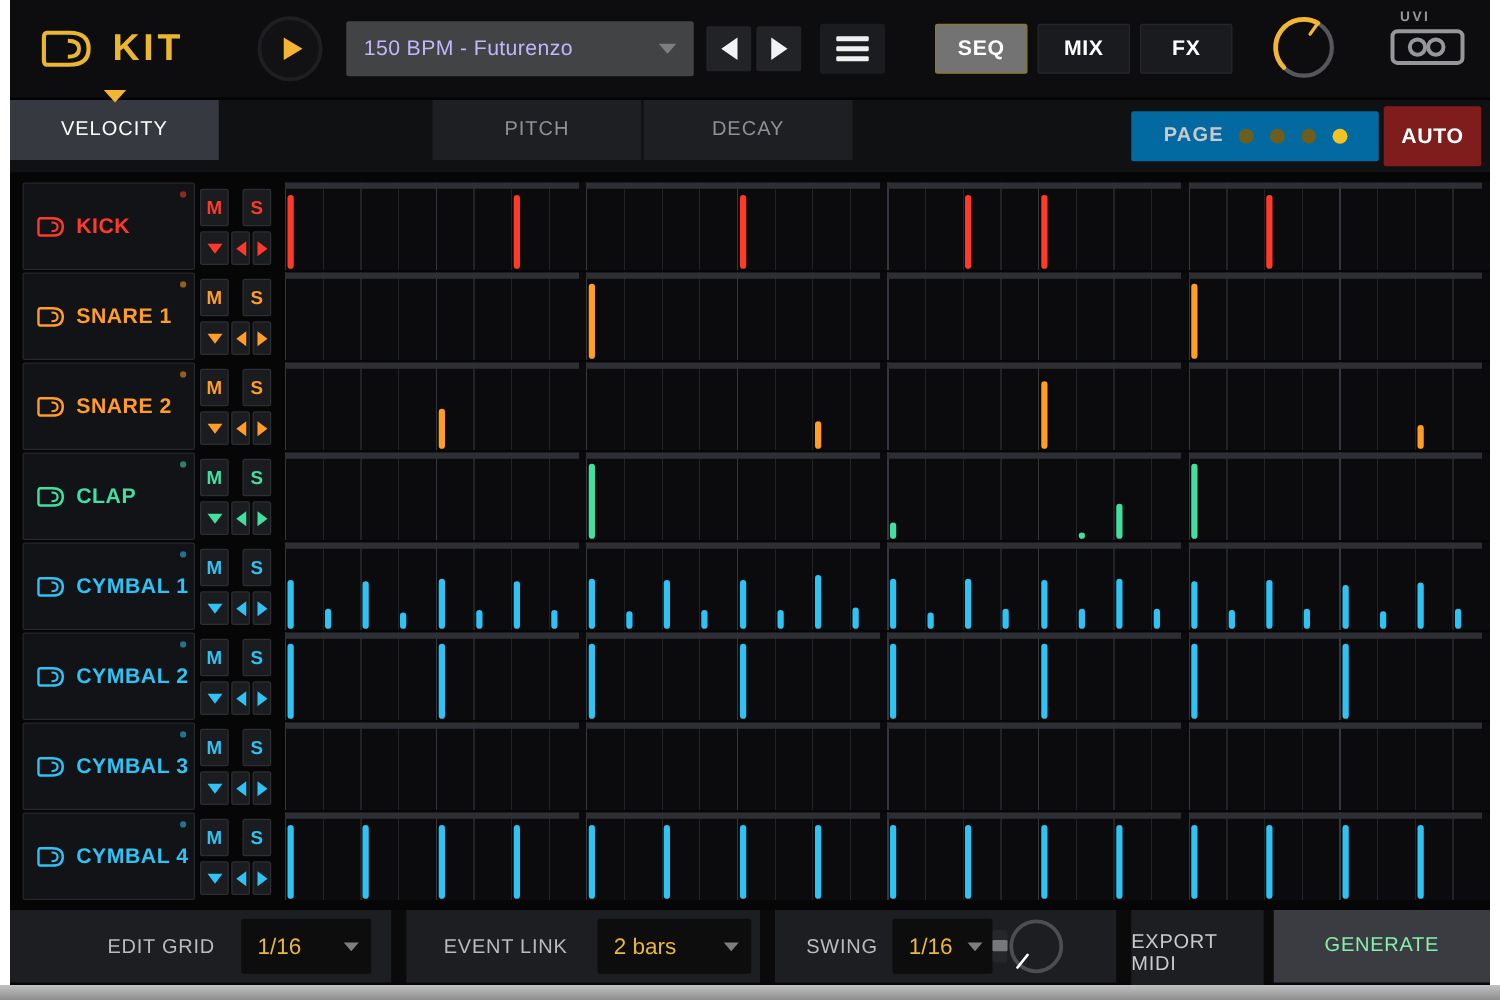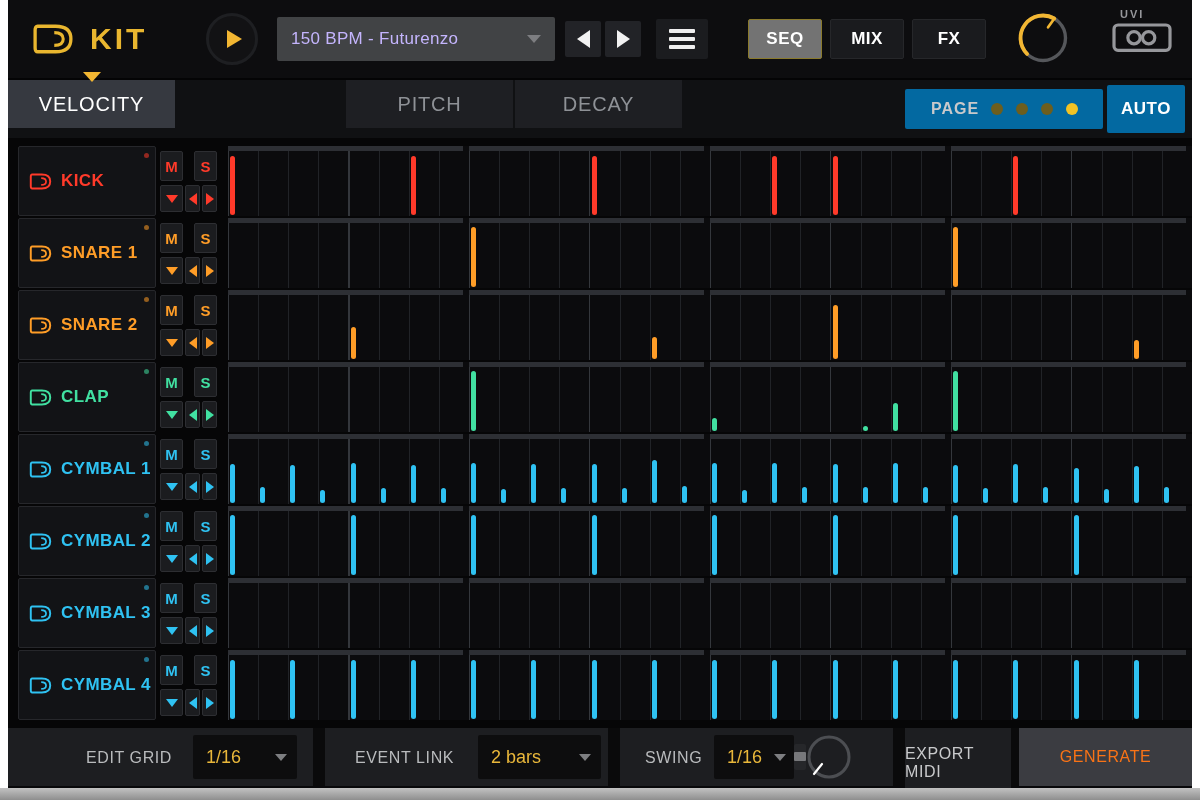--- a/index.html
+++ b/index.html
@@ -29,30 +29,30 @@
   .viewtab{position:absolute;top:19px;width:74px;height:40px;border-radius:2px;background:#1a1b1e;
     color:#fff;font-size:17px;font-weight:bold;letter-spacing:.5px;display:flex;align-items:center;justify-content:center;border:1px solid #26272a;box-sizing:border-box;}
   .viewtab.active{background:#737373;border-color:#8a7a2c;}
   .topknob{position:absolute;left:1008px;top:11px;}
   .uvi{position:absolute;left:1102px;top:8px;width:78px;color:#96979b;}
   .uvi .uvi-txt{font-size:11px;font-weight:bold;letter-spacing:2px;margin:0 0 1px 10px;}
 
   
   .tabbar{position:absolute;left:0;top:80px;width:1184px;height:58px;background:#101113;}
   .ptab{position:absolute;top:0;height:48px;width:167px;background:#1e1f23;color:#8e9196;
-    font-size:20px;letter-spacing:.8px;display:flex;align-items:center;justify-content:center;}
+    font-size:16px;letter-spacing:.8px;display:flex;align-items:center;justify-content:center;}
   .ptab.active{background:#363940;color:#ffffff;}
   .vel-caret{position:absolute;left:75px;top:-8px;width:0;height:0;
     border-left:9px solid transparent;border-right:9px solid transparent;border-top:10px solid #f2b632;z-index:5;}
   .pagebox{position:absolute;left:897px;top:9px;width:198px;height:40px;background:#0369a1;border-radius:2px;
     display:flex;align-items:center;padding:0 0 0 26px;box-sizing:border-box;font-weight:bold;}
   .pagebox .pg-label{color:#c9c9cb;font-size:16px;letter-spacing:1px;margin-right:12px;}
   .page-dot{width:12px;height:12px;border-radius:50%;background:#6d5e1e;}
   .page-dot.active{background:#f2c324;}
-  .autobtn{position:absolute;left:1099px;top:5px;width:78px;height:48px;background:#0369a1;border-radius:2px;
+  .autobtn{position:absolute;left:1099px;top:5px;width:78px;height:48px;background:#7f1d1d;border-radius:2px;
     color:#fff;font-size:17px;font-weight:bold;letter-spacing:.5px;display:flex;align-items:center;justify-content:center;}
 
   
   .tracks{position:absolute;left:0;top:138px;width:1184px;height:590px;background:#060607;padding-top:8px;box-sizing:border-box;}
   .track-row{position:relative;height:70px;margin-bottom:2px;}
   .track-label{position:absolute;left:10px;top:0;width:138px;height:70px;background:#121316;border:1px solid #26272b;
     border-radius:2px;box-sizing:border-box;display:flex;align-items:center;gap:8px;padding-left:9px;color:var(--tc);}
   .track-name{font-size:17px;font-weight:bold;letter-spacing:.4px;white-space:nowrap;}
   .led{position:absolute;right:6px;top:6px;width:5px;height:5px;border-radius:50%;background:var(--tc);opacity:.55;}
   .track-controls{position:absolute;left:152px;top:0;width:58px;height:70px;}
@@ -76,21 +76,21 @@
   .fpanel{position:absolute;top:0;height:58px;background:#1d1e21;}
   .flabel{position:absolute;top:0;height:60px;display:flex;align-items:center;font-size:16px;letter-spacing:.6px;color:#b9bbbd;}
   .fbox{position:absolute;top:7px;height:44px;background:#0d0d0e;border-radius:2px;display:flex;align-items:center;
     padding:0 10px 0 13px;box-sizing:border-box;color:#e9b73a;font-size:18px;}
   .fbox .dd-caret{margin-left:auto;border-left-width:6px;border-right-width:6px;border-top-width:7px;}
   .swing-mini{position:absolute;left:786px;top:16px;width:12px;height:26px;background:#26272a;border-radius:2px;}
   .swing-mini i{position:absolute;left:0;top:8px;width:12px;height:9px;background:#77787b;border-radius:1px;}
   .swing-knob{position:absolute;left:797px;top:5px;}
   .export{position:absolute;left:897px;top:0;width:106px;height:70px;display:flex;align-items:center;justify-content:center;
     color:#c9cacc;font-size:16px;letter-spacing:.6px;background:#1d1e21;}
-  .generate{position:absolute;left:1011px;top:0;width:173px;height:58px;background:#3b3c41;color:#f97316;
+  .generate{position:absolute;left:1011px;top:0;width:173px;height:58px;background:#3b3c41;color:#86efac;
     font-size:16px;letter-spacing:.6px;display:flex;align-items:center;justify-content:center;}
 </style>
 </head>
 <body>
 
 <div class="stage">
 
   <div class="topbar">
     <div class="brand">
       <svg viewBox="0 0 36 26" width="46" height="34">

